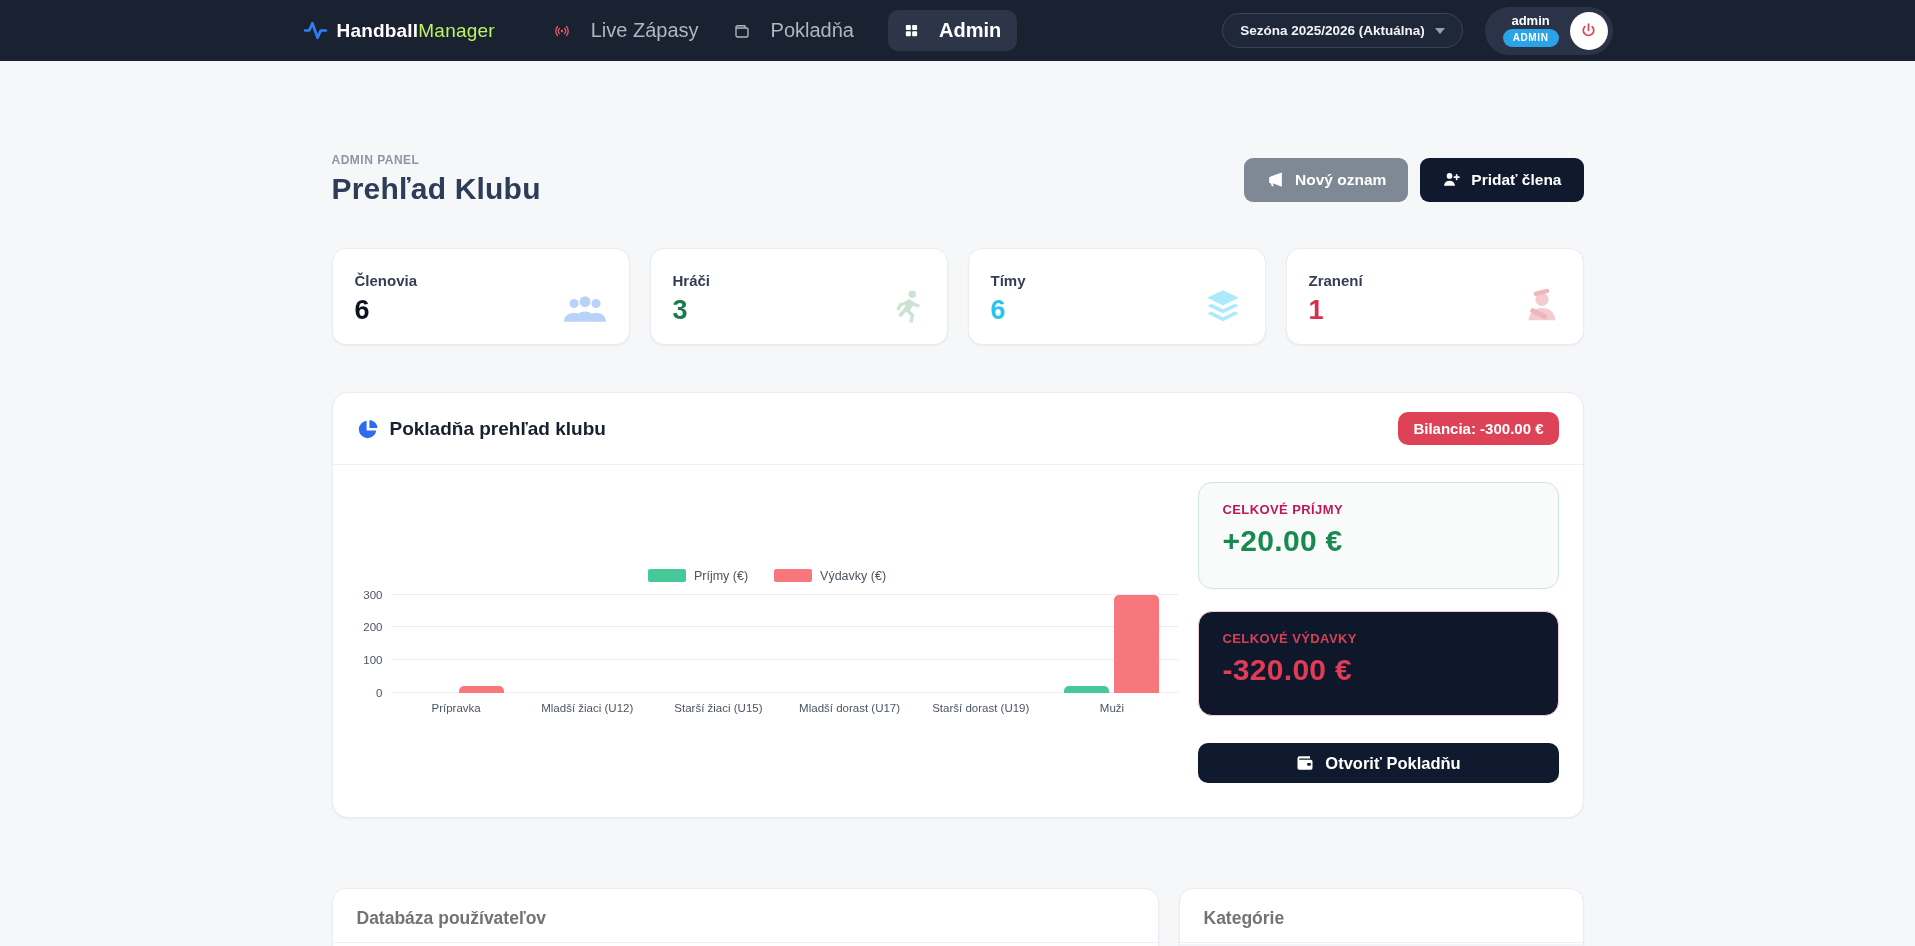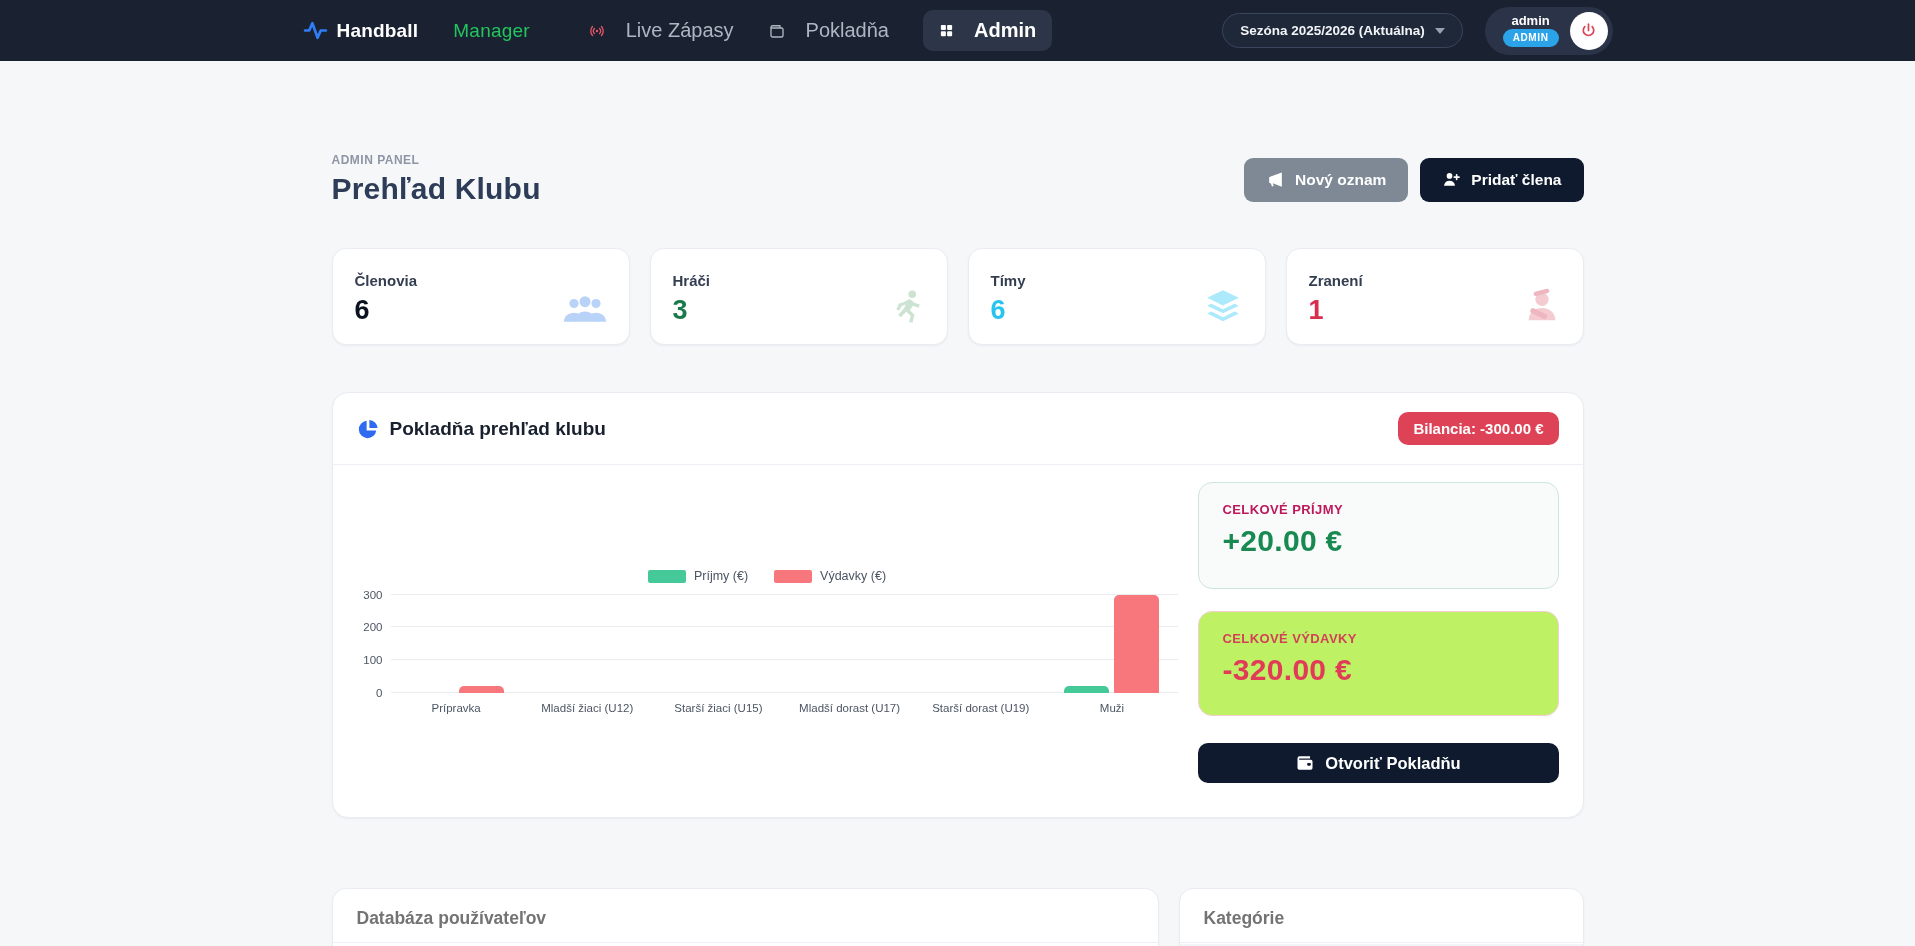--- a/index.html
+++ b/index.html
@@ -8,21 +8,21 @@
   body {
     font-family:"Liberation Sans","DejaVu Sans",sans-serif;
     background:#f6f7f9; color:#18202e;
   }
   
   .navbar { height:61px; background:#1a2130; display:flex; align-items:center; }
   .nav-inner { width:1310px; margin:0 auto; display:flex; align-items:center; }
   .brand { display:flex; align-items:center; gap:9px; }
   .brand-text { font-size:19px; letter-spacing:.2px; }
   .brand-bold { font-weight:800; color:#ffffff; }
-  .brand-light { font-weight:400; color:#22c55e;margin-left:35px; }
+  .brand-light { font-weight:400; color:#bef264; }
   .nav-links { display:flex; align-items:center; gap:34px; margin-left:58px; }
   .nav-link { display:flex; align-items:center; gap:20px; color:#aeb6c3; font-size:20px;
               font-weight:500; cursor:pointer; }
   .nav-link.active { background:#2c3648; color:#fff; font-weight:700; border-radius:10px;
                      padding:9px 16px; }
   .spacer { flex:1; }
   .season-pill { display:flex; align-items:center; gap:10px; background:#1f2839;
                  border:1px solid #39455c; border-radius:22px; padding:9px 17px;
                  color:#f2f4f8; font-size:13.5px; font-weight:700; cursor:pointer;text-align:center; }
   .caret-down { width:0; height:0; border-left:5px solid transparent; border-right:5px solid transparent;
@@ -61,35 +61,35 @@
   .finance-header { display:flex; align-items:center; justify-content:space-between;
                     padding:19px 24px; border-bottom:1px solid #edf0f4; }
   .finance-title { display:flex; align-items:center; gap:11px; font-size:19px; font-weight:800;
                    color:#18202e; }
   .balance-badge { background:#dd4257; color:#fff; font-size:15px; font-weight:800;
                    padding:8px 15px; border-radius:10px; }
   .finance-body { display:flex; height:352px; }
   .chart-wrap { flex:1; padding:0 20px 0 24px; display:flex; flex-direction:column;
                 justify-content:center; }
   .legend { display:flex; justify-content:center; gap:26px; margin-bottom:12px; }
-  .legend-item { display:flex; align-items:flex-end; gap:8px; font-size:12.5px; color:#4b5563; }
+  .legend-item { display:flex; align-items:flex-start; gap:8px; font-size:12.5px; color:#4b5563; }
   .legend-swatch { width:38px; height:13px; border-radius:2px; display:inline-block; }
   .plot { position:relative; height:98px; margin-left:34px; }
   .gridline { position:absolute; left:0; right:0; height:1px; background:#ececf0; }
   .ytick { position:absolute; left:-34px; width:26px; text-align:right; font-size:11.5px;
            color:#4b5563; transform:translateY(6px); }
   .bars { position:absolute; left:0; right:0; top:0; bottom:0; display:flex; }
   .bargroup { flex:1; display:flex; align-items:flex-end; justify-content:center; gap:5px; }
   .bar { width:45px; border-radius:5px 5px 0 0; }
   .xlabels { display:flex; margin-left:34px; margin-top:9px; }
   .xlabel { flex:1; text-align:center; font-size:11.5px; color:#4b5563; }
   .fin-col { width:385px; padding:17px 24px 0 0; }
   .fin-sum { border-radius:14px; padding:19px 24px; }
   .fin-sum.income { background:#f8fbfa; border:1px solid #cde6da; height:107px; }
-  .fin-sum.expense { background:#bef264; border:1px solid #f3cdd3; height:105px; margin-top:22px; }
+  .fin-sum.expense { background:#0f172a; border:1px solid #f3cdd3; height:105px; margin-top:22px; }
   .fin-sum-label { font-size:13px; font-weight:800; letter-spacing:.4px; }
   .income .fin-sum-label { color:#be185d; }
   .expense .fin-sum-label { color:#d34157; }
   .fin-sum-value { font-size:30px; font-weight:800; margin-top:7px; letter-spacing:.3px; }
   .income .fin-sum-value { color:#188a51; }
   .expense .fin-sum-value { color:#e23b57; }
   .btn-cashier { width:100%; height:40px; margin-top:27px; font-size:16.5px; border-radius:10px; }
   
   .bottom-row { margin-top:70px; display:flex; gap:20px; align-items:flex-start; }
   .panel { background:#fff; border:1px solid #e9ecf1; border-radius:14px;

